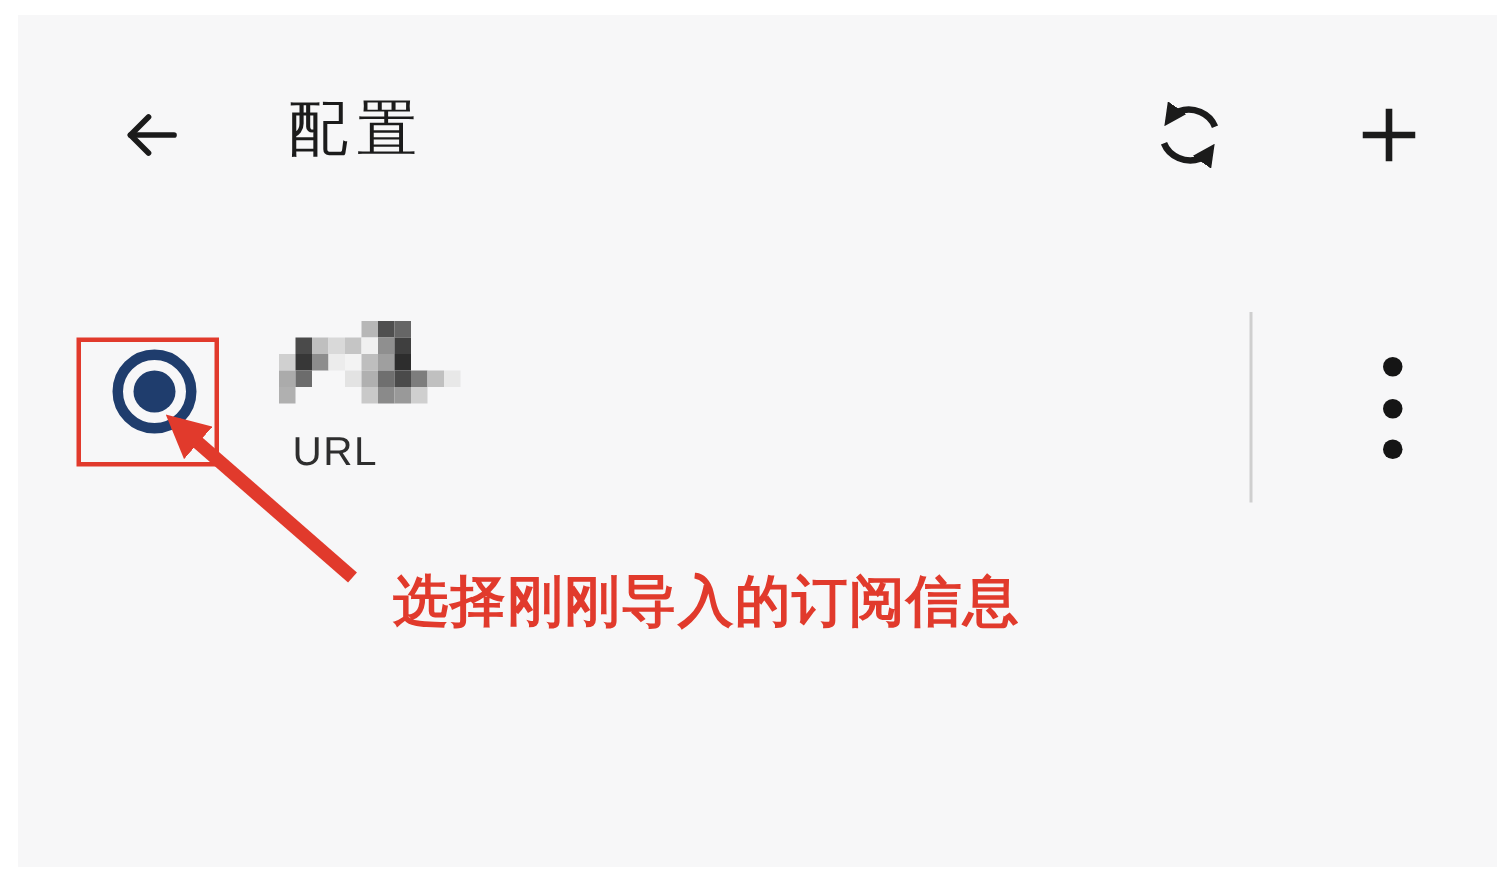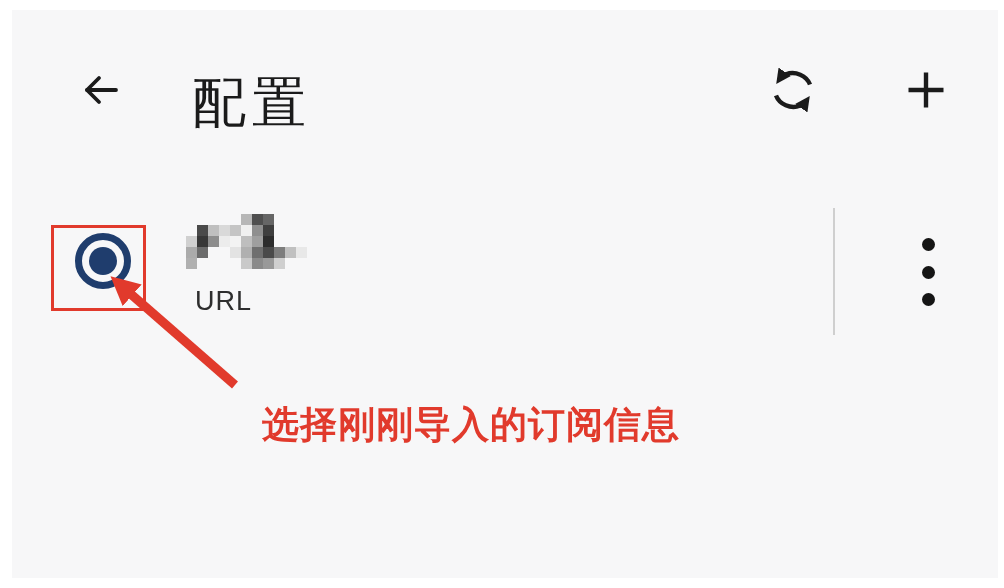--- a/index.html
+++ b/index.html
@@ -12,22 +12,22 @@
   }
 
   
   .appbar { position:absolute; left:0; top:0; width:100%; height:150px; }
   .iconbtn { position:absolute; width:56px; height:56px; display:flex; align-items:center;
              justify-content:center; cursor:pointer; background:transparent; border:none; }
   .btn-back { left:61px;  top:52px; }
   .btn-sync { left:753px; top:52px; }
   .btn-add  { left:886px; top:52px; }
   .appbar-title {
-    position:absolute; left:180px; top:66px; height:52px; line-height:52px;
-    font-size:54px; color:#1b1b1b; letter-spacing:6px; white-space:nowrap;
+    position:absolute; left:180px; top:50px; height:52px; line-height:52px;
+    font-size:40px; color:#1b1b1b; letter-spacing:6px; white-space:nowrap;
   }
   .iconbtn svg { display:block; }
 
   
   .profile-row { position:absolute; left:0; top:195px; width:100%; height:145px; }
 
   .radio-outer {
     position:absolute; left:63px; top:223px; width:56px; height:56px;
     border:7px solid var(--navy,#1f3d6d); border-radius:50%;
     display:flex; align-items:center; justify-content:center;
@@ -52,21 +52,21 @@
   .kebab b { width:13px; height:13px; border-radius:50%; background:#151515; display:block; }
 
   
   .anno-box {
     position:absolute; left:39px; top:215px; width:95px; height:86px;
     border:3px solid var(--red,#e13a2c); background:transparent;
   }
   .anno-arrow { position:absolute; left:0; top:0; width:986px; height:568px; pointer-events:none; }
   .anno-text {
     position:absolute; left:250px; top:366px; font-size:37px; font-weight:700;
-    color:var(--red,#e13a2c); white-space:nowrap; letter-spacing:1px;margin-top:24px;
+    color:var(--red,#e13a2c); white-space:nowrap; letter-spacing:1px;
   }
 </style>
 </head>
 <body>
 
 <div class="screen">
 
   <div class="appbar">
 
     <button class="iconbtn btn-back">

